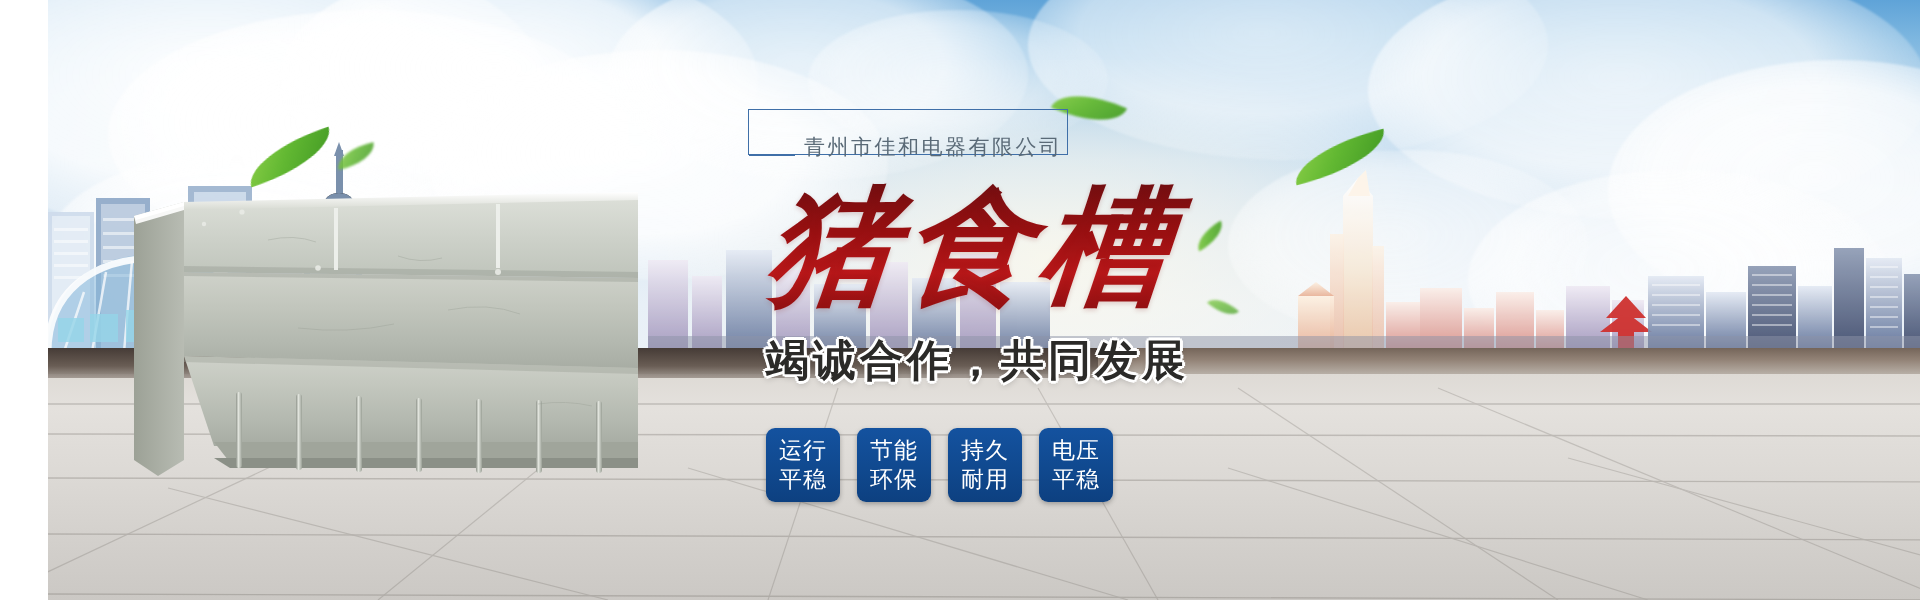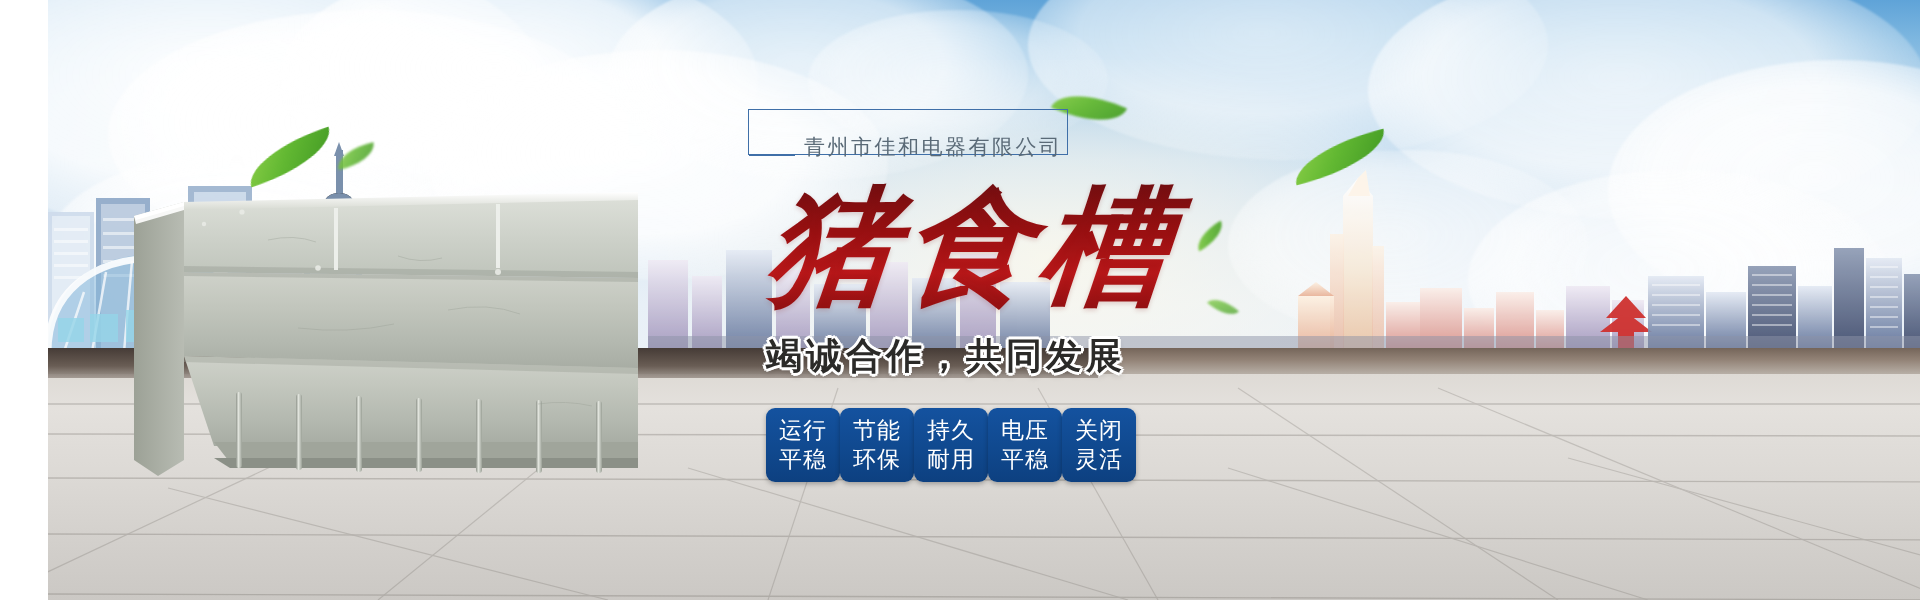--- a/index.html
+++ b/index.html
@@ -227,39 +227,39 @@
     -webkit-background-clip: text;
     background-clip: text;
     -webkit-text-fill-color: transparent;
     text-shadow: 0 2px 5px rgba(120,10,12,0.18);
     transform: skewX(-5deg);
   }
 
   .subtitle {
     position: absolute;
     left: 18px; top: 232px;
-    font-size: 36px;
+    font-size: 43px;
     font-weight: 700;
     letter-spacing: 4px;
     color: #2b2a28;
     white-space: nowrap;
     text-shadow:
       -2px -2px 0 #fff,  2px -2px 0 #fff,
       -2px  2px 0 #fff,  2px  2px 0 #fff,
       -3px  0   0 #fff,  3px  0   0 #fff,
        0   -3px 0 #fff,  0    3px 0 #fff,
        0 3px 6px rgba(0,0,0,0.25);
   }
 
   
   .features {
     position: absolute;
-    left: 18px; top: 308px;
+    left: 18px; top: 328px;
     display: flex;
-    gap: 0;
+    gap: 17px;
   }
   .feature {
     width: 74px;
     height: 74px;
     background: linear-gradient(to bottom, #14529f 0%, #10498f 55%, #0d4080 100%);
     border-radius: 9px;
     box-shadow: 0 2px 5px rgba(0,0,0,0.28);
     display: flex;
     flex-direction: column;
     align-items: center;
@@ -591,21 +591,17 @@
         <span>环保</span>
       </div>
       <div class="feature">
         <span>持久</span>
         <span>耐用</span>
       </div>
       <div class="feature">
         <span>电压</span>
         <span>平稳</span>
       </div>
-      <div class="feature">
-        <span>关闭</span>
-        <span>灵活</span>
-      </div>
     </div>
 
   </div>
 
 </div>
 
 </body></html>

